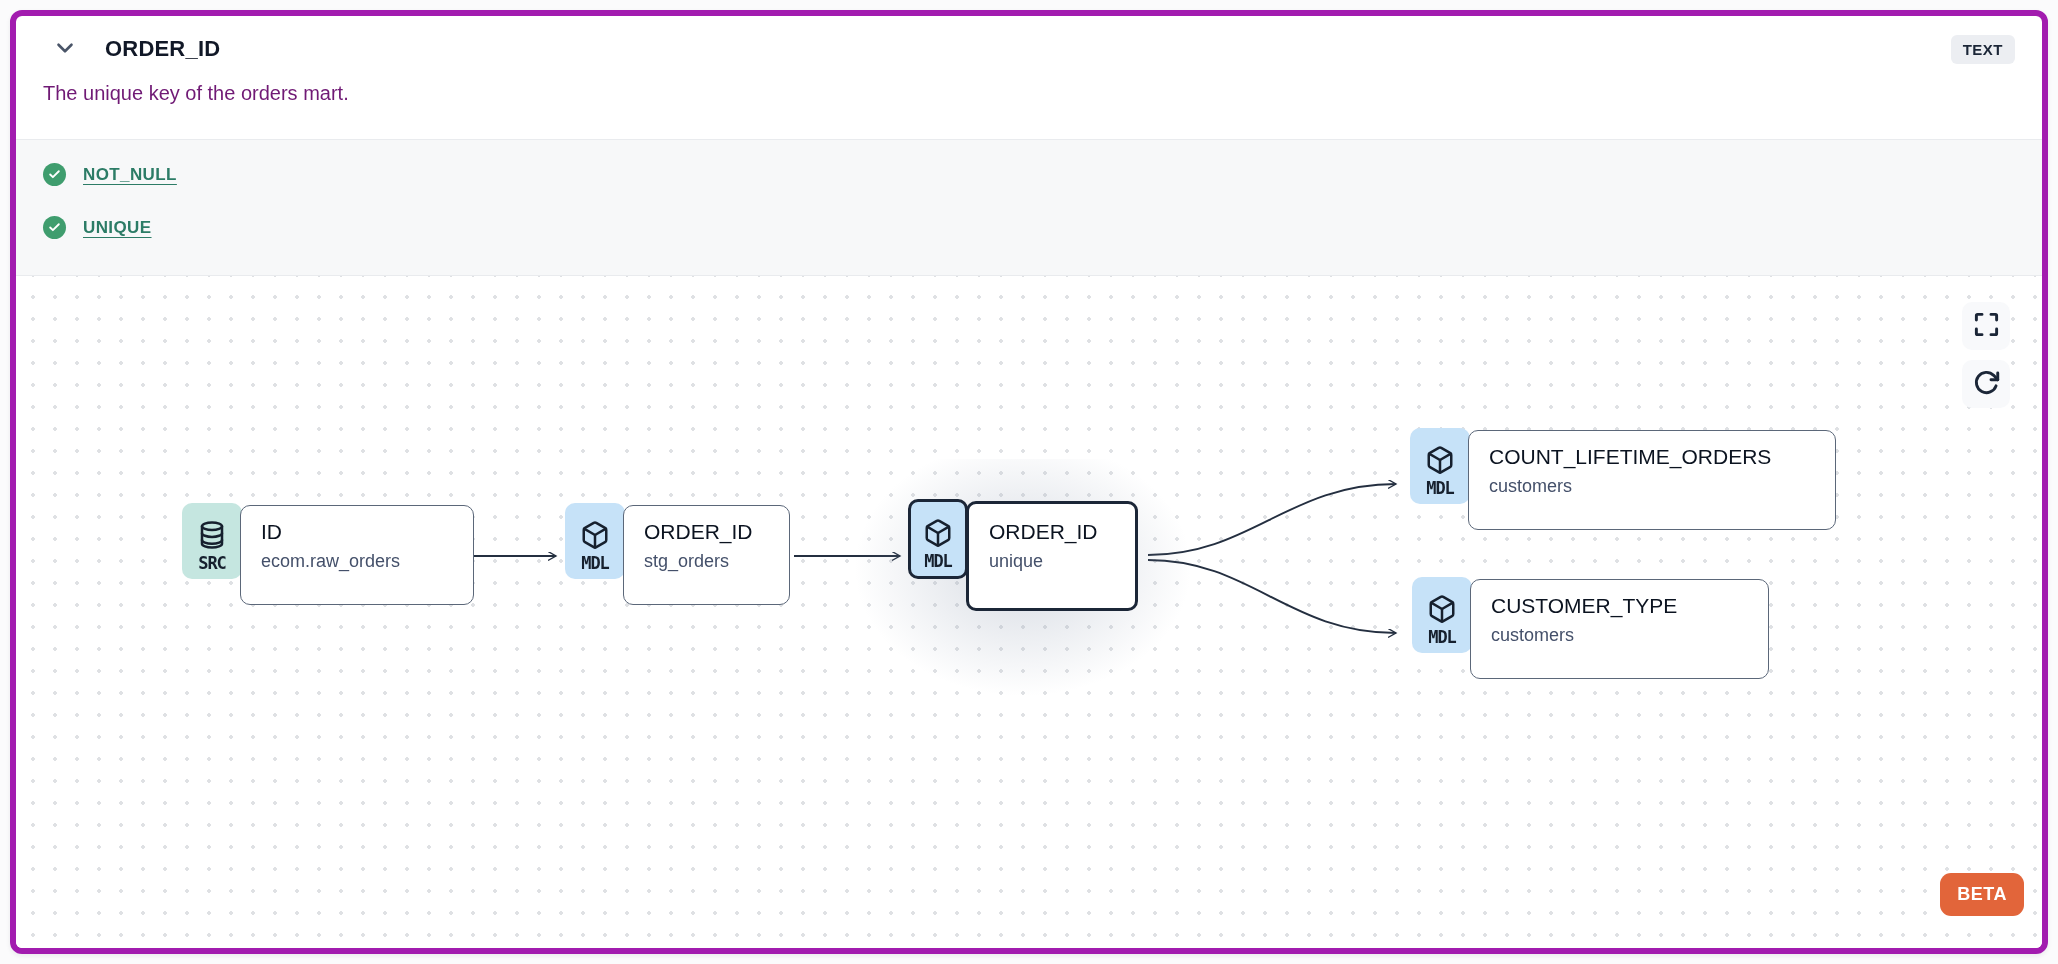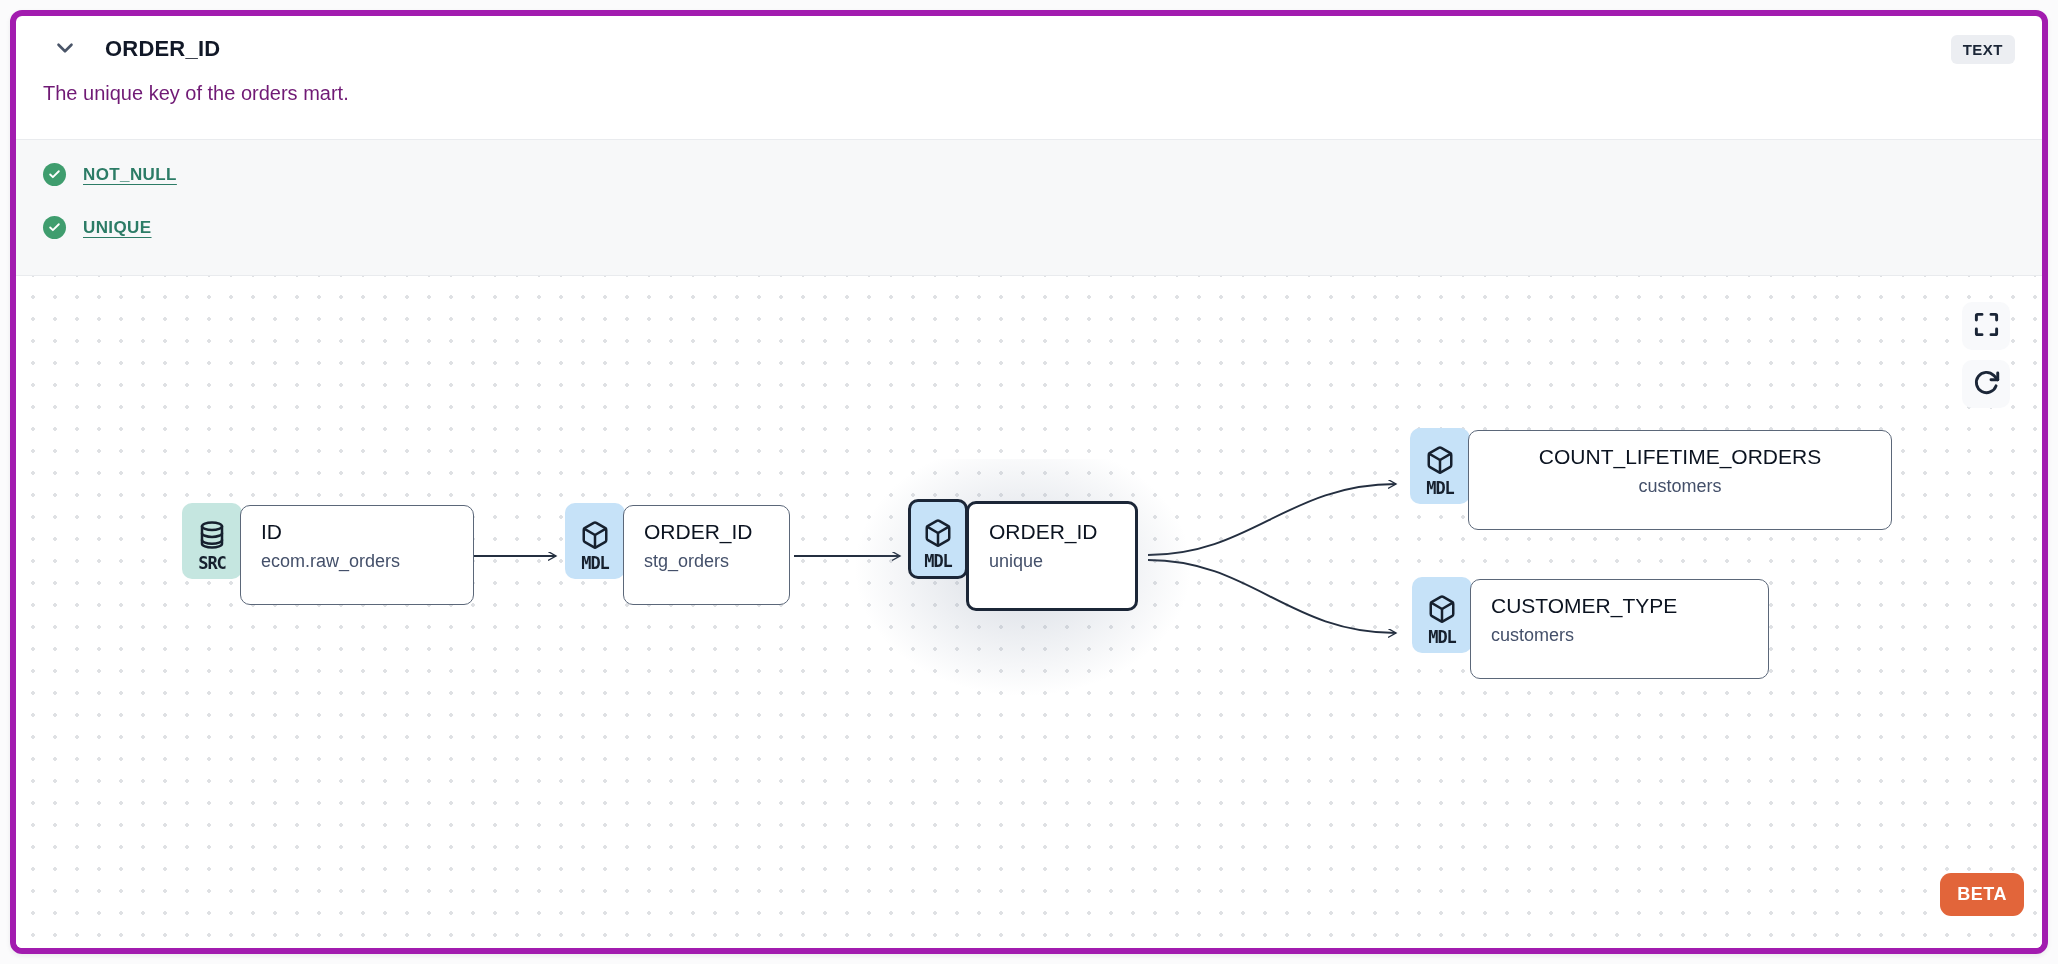--- a/index.html
+++ b/index.html
@@ -205,21 +205,21 @@
       <div class="node-badge mdl">
         <span>
           <svg width="30" height="30" viewBox="0 0 24 24" fill="none" stroke="#16202e" stroke-width="2" stroke-linecap="round" stroke-linejoin="round">
             <path d="M21 16V8a2 2 0 0 0-1-1.73l-7-4a2 2 0 0 0-2 0l-7 4A2 2 0 0 0 3 8v8a2 2 0 0 0 1 1.73l7 4a2 2 0 0 0 2 0l7-4A2 2 0 0 0 21 16z"></path>
             <polyline points="3.27 6.96 12 12.01 20.73 6.96"></polyline>
             <line x1="12" y1="22.08" x2="12" y2="12"></line>
           </svg>
         </span>
         <span class="badge-label">MDL</span>
       </div>
-      <div class="node-card" style="width:424px;text-align:center;">
+      <div class="node-card" style="width:368px;">
         <div class="node-title">COUNT_LIFETIME_ORDERS</div>
         <div class="node-subtitle">customers</div>
       </div>
     </div>
 
     <div class="node" style="left:1396px; top:301px;">
       <div class="node-badge mdl">
         <span>
           <svg width="30" height="30" viewBox="0 0 24 24" fill="none" stroke="#16202e" stroke-width="2" stroke-linecap="round" stroke-linejoin="round">
             <path d="M21 16V8a2 2 0 0 0-1-1.73l-7-4a2 2 0 0 0-2 0l-7 4A2 2 0 0 0 3 8v8a2 2 0 0 0 1 1.73l7 4a2 2 0 0 0 2 0l7-4A2 2 0 0 0 21 16z"></path>

